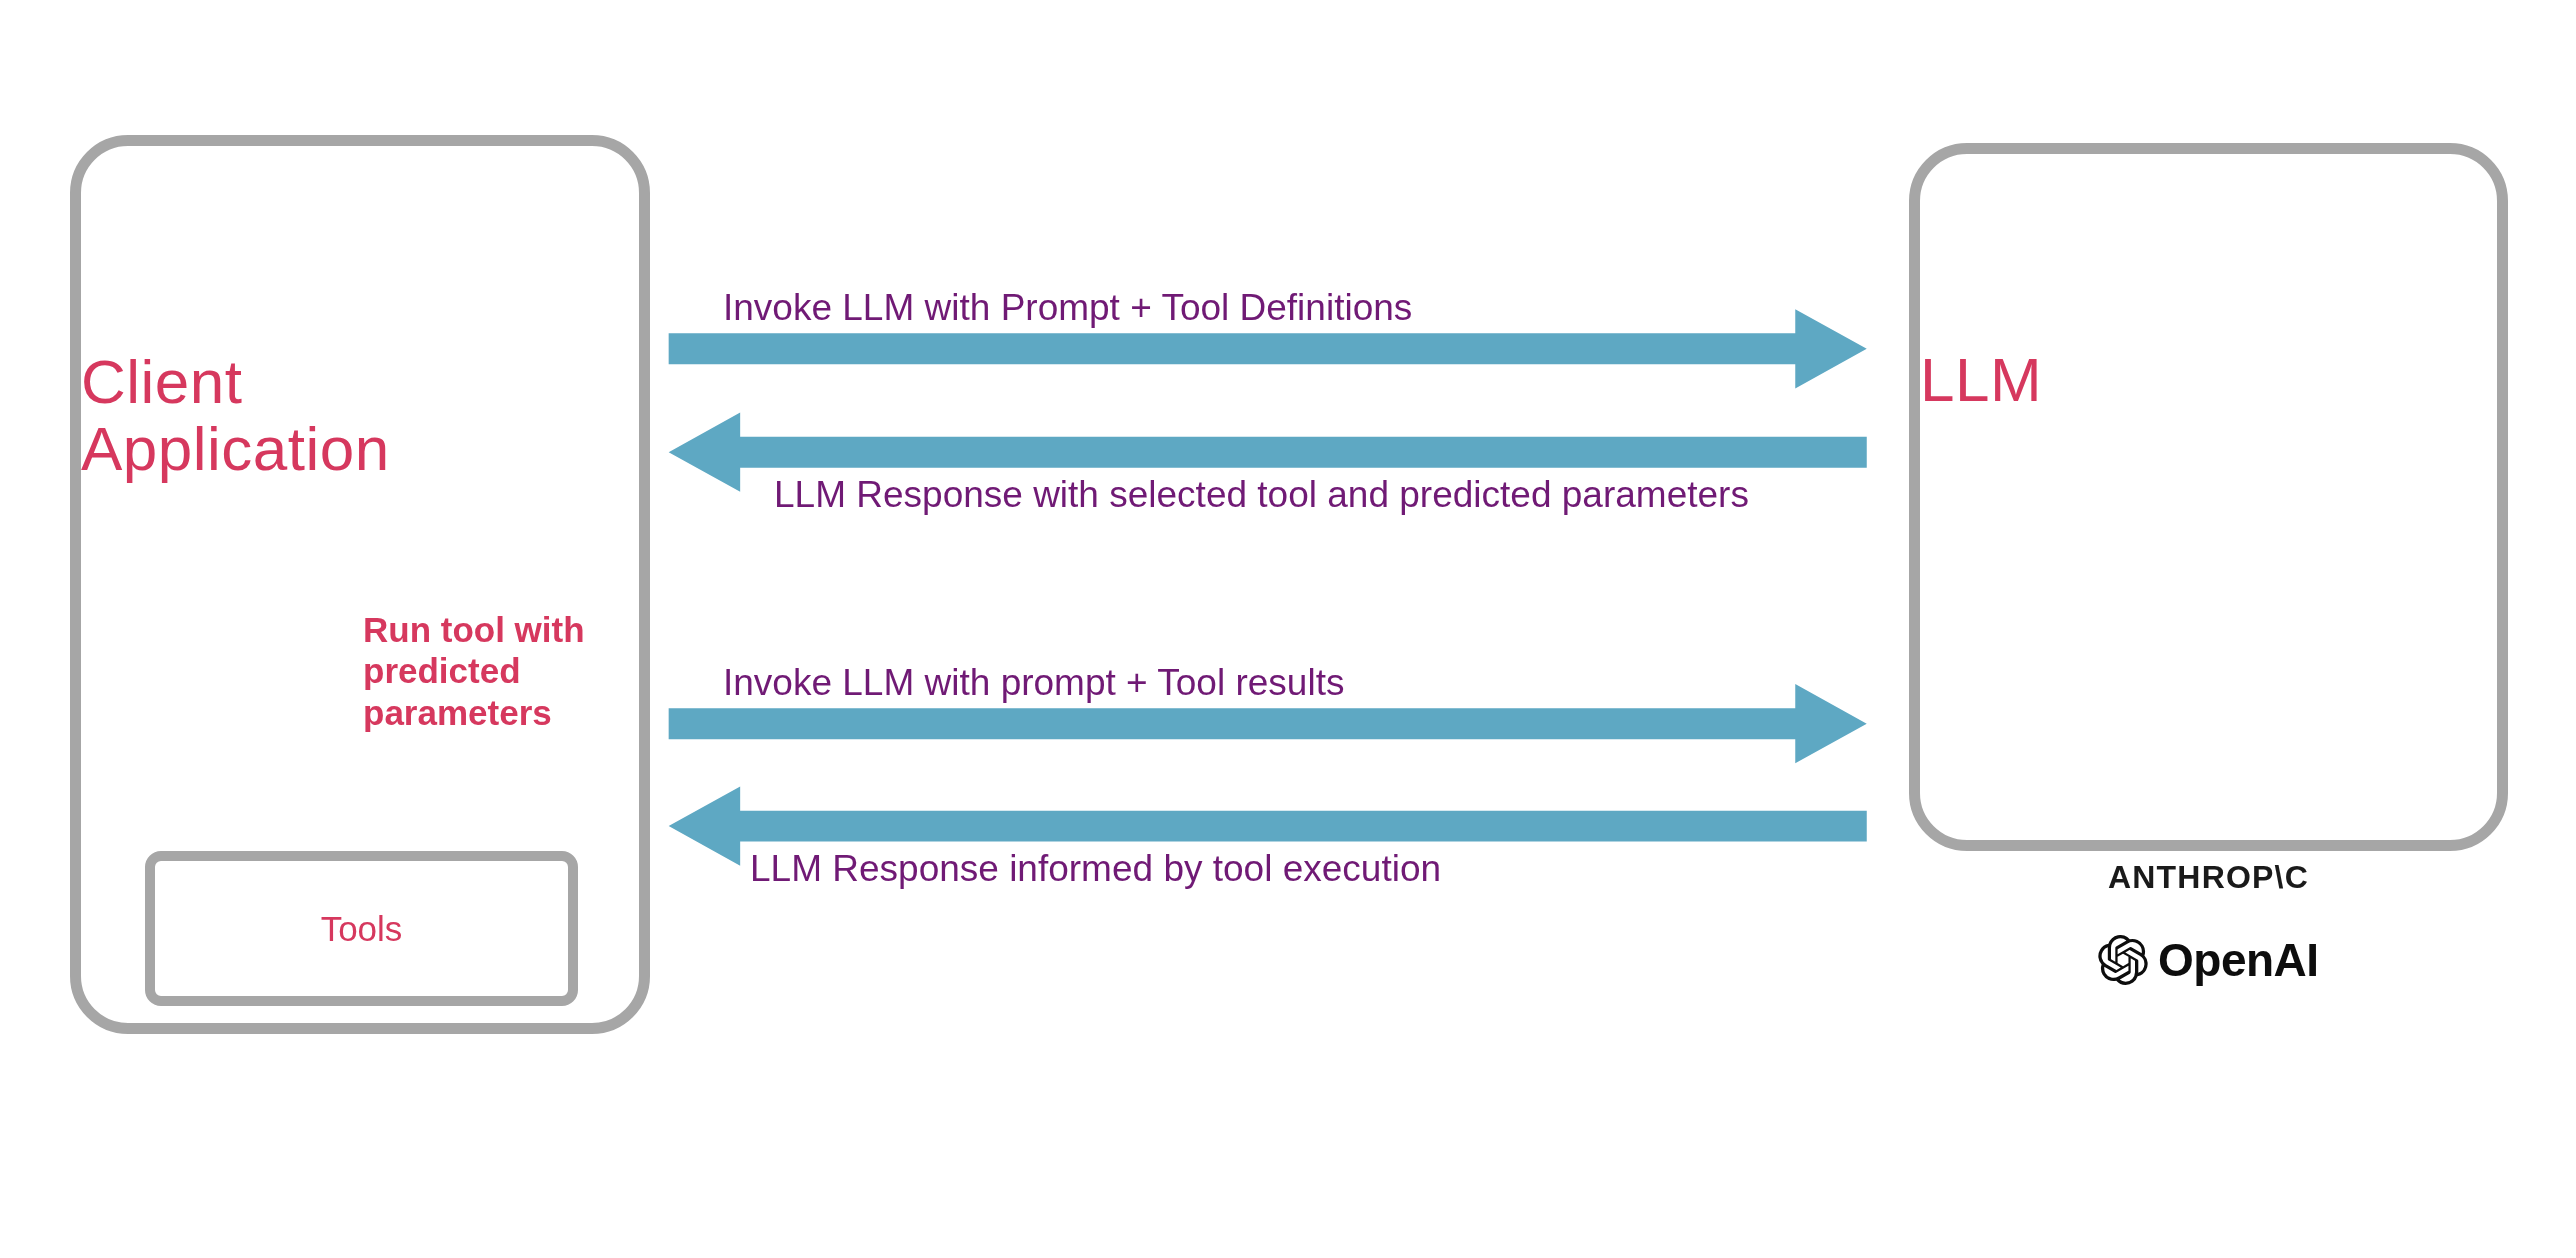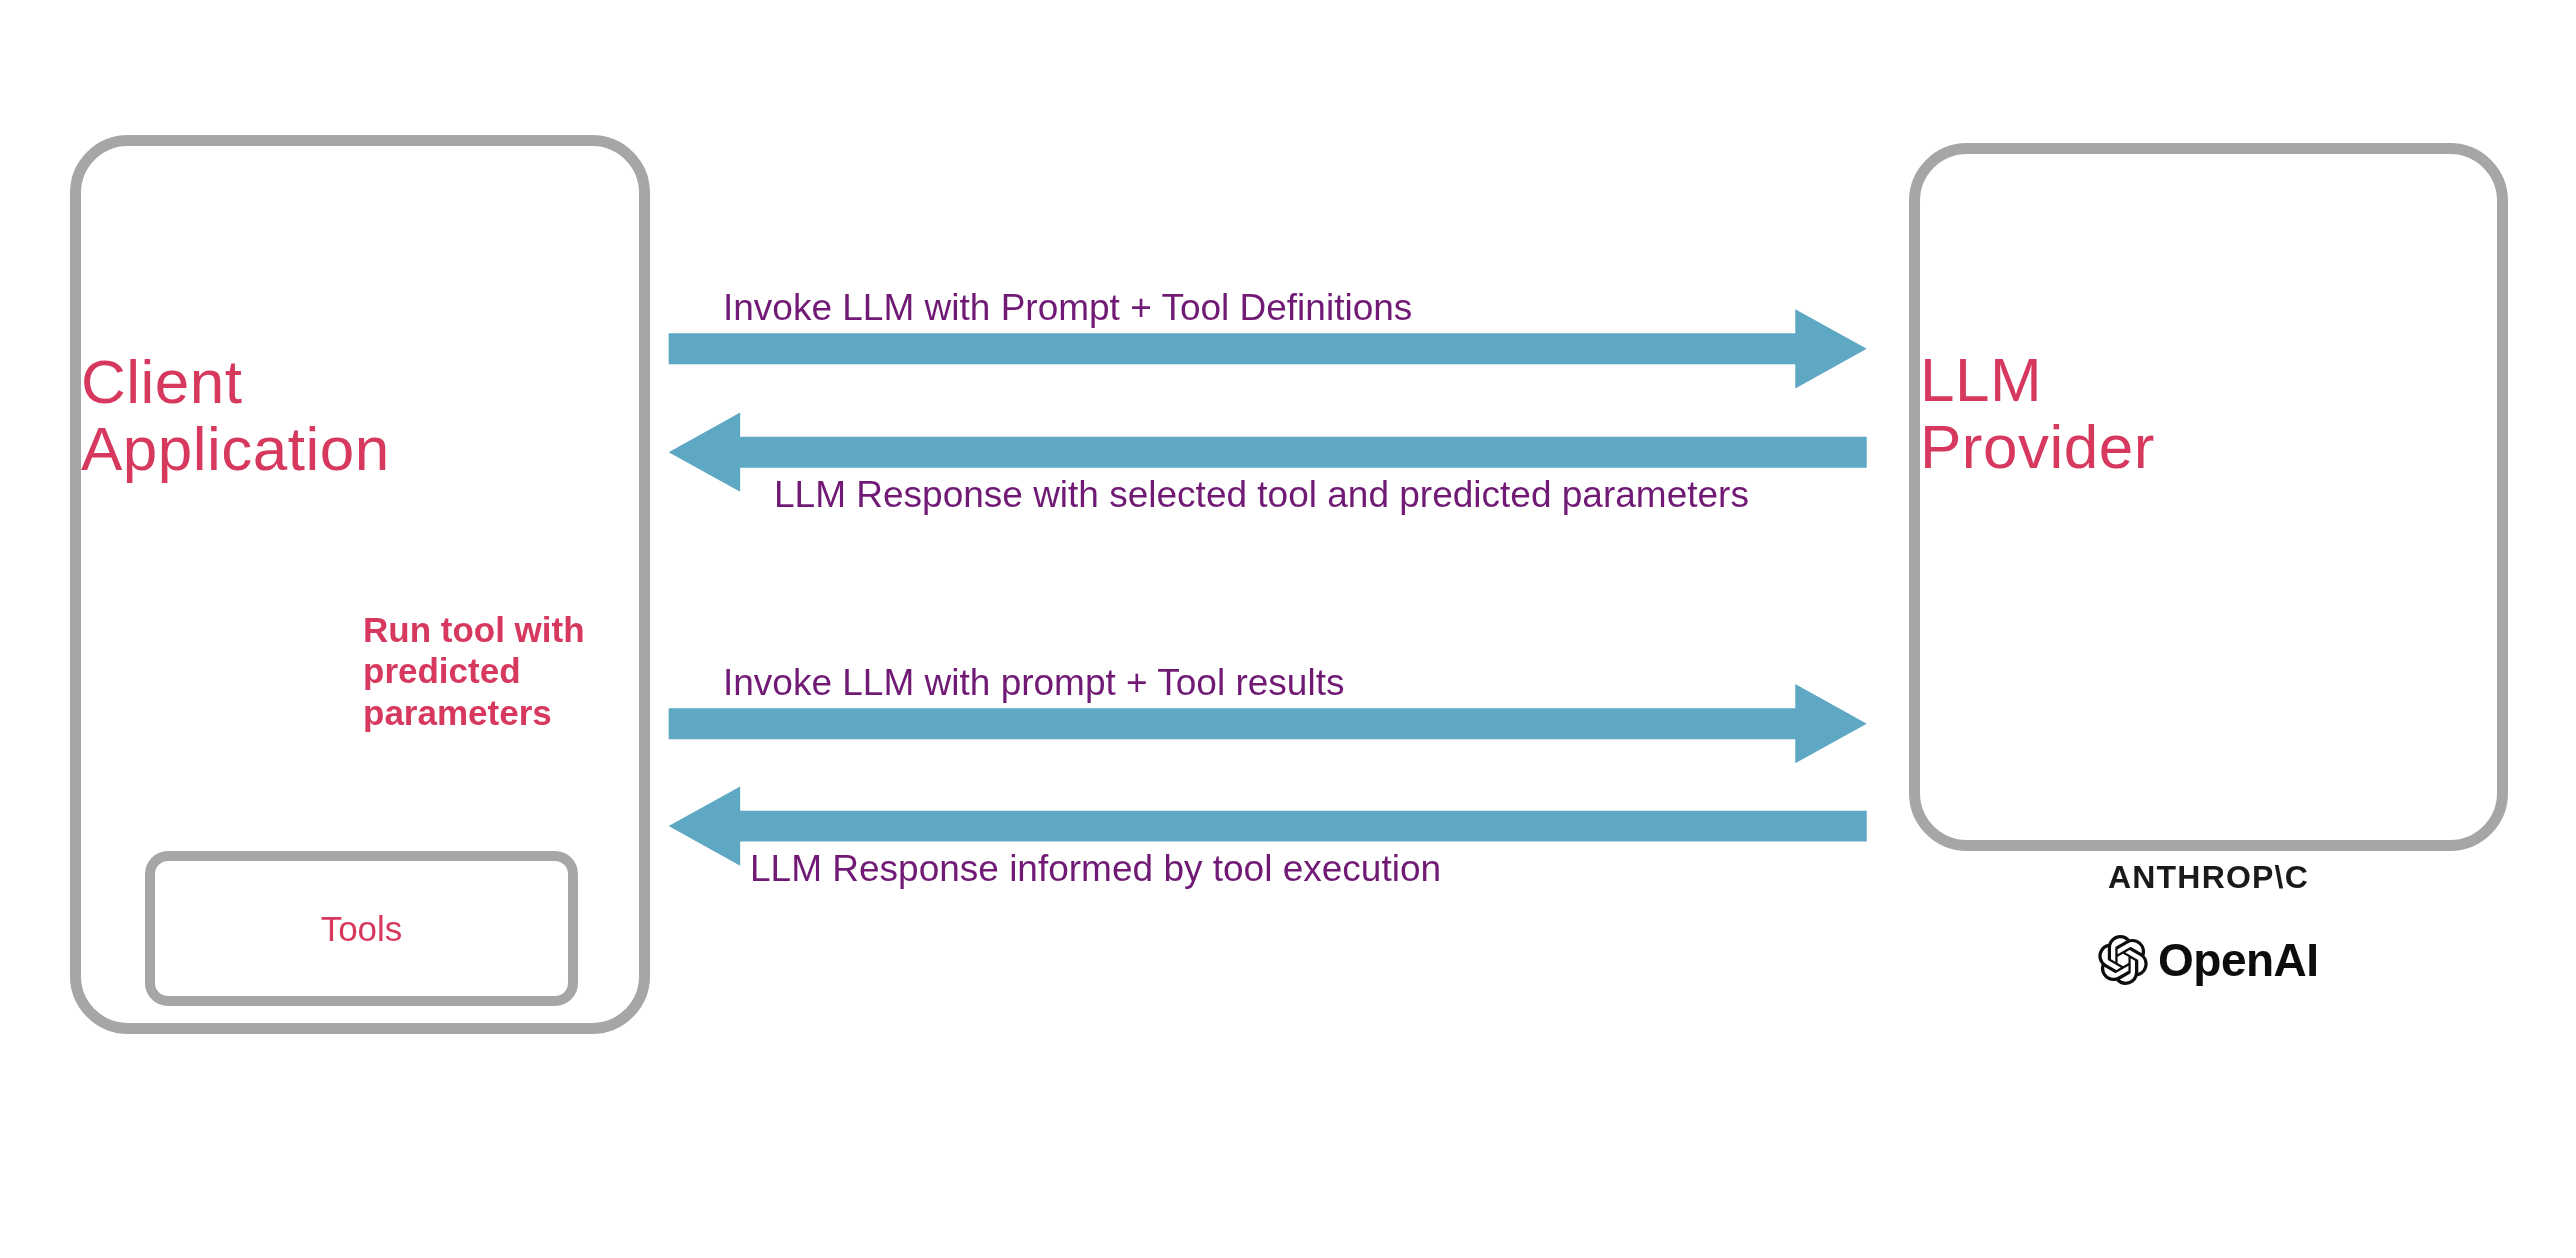--- a/index.html
+++ b/index.html
@@ -55,21 +55,21 @@
 
   
   #tools-box {
     position: absolute;
     left: 64px;
     top: 705px;
     width: 433px;
     height: 155px;
     box-sizing: border-box;
     border: 10.6px solid #a6a6a6;
-    border-radius: 23px;
+    border-radius: 16px;
     background: #ffffff;
     display: flex;
     align-items: center;
     justify-content: center;
   }
   #tools-label {
     color: #d6385e;
     font-size: 35px;
     font-weight: 400;
   }
@@ -173,21 +173,20 @@
     </div>
 
     <div id="tools-box">
       <span id="tools-label">Tools</span>
     </div>
   </div>
 
   <div class="panel" id="provider-panel">
     <div class="panel-title" id="provider-title">
       <div>LLM</div>
-      <div>Provider</div>
     </div>
 
     <div id="vendor-logos">
       <div id="anthropic-wordmark">ANTHROP\C</div>
 
       <div id="openai-logo">
         <svg width="50" height="50" viewBox="0 0 24 24" fill="#0d0d0d">
           <path d="M22.282 9.821a5.985 5.985 0 0 0-.516-4.91 6.046 6.046 0 0 0-6.51-2.9A6.065 6.065 0 0 0 4.981 4.18a5.985 5.985 0 0 0-3.998 2.9 6.046 6.046 0 0 0 .743 7.097 5.98 5.98 0 0 0 .51 4.911 6.051 6.051 0 0 0 6.515 2.9A5.985 5.985 0 0 0 13.26 24a6.056 6.056 0 0 0 5.772-4.206 5.99 5.99 0 0 0 3.997-2.9 6.056 6.056 0 0 0-.747-7.073zM13.26 22.43a4.476 4.476 0 0 1-2.876-1.04l.141-.081 4.779-2.758a.795.795 0 0 0 .392-.681v-6.737l2.02 1.168a.071.071 0 0 1 .038.052v5.583a4.504 4.504 0 0 1-4.494 4.494zM3.6 18.304a4.47 4.47 0 0 1-.535-3.014l.142.085 4.783 2.759a.771.771 0 0 0 .78 0l5.843-3.369v2.332a.08.08 0 0 1-.033.062L9.74 19.95a4.5 4.5 0 0 1-6.14-1.646zM2.34 7.896a4.485 4.485 0 0 1 2.366-1.973V11.6a.766.766 0 0 0 .388.676l5.815 3.355-2.02 1.168a.076.076 0 0 1-.071 0l-4.83-2.786A4.504 4.504 0 0 1 2.34 7.896zm16.597 3.855l-5.833-3.387L15.119 7.2a.076.076 0 0 1 .071 0l4.83 2.791a4.494 4.494 0 0 1-.676 8.105v-5.678a.79.79 0 0 0-.407-.667zm2.01-3.023l-.141-.085-4.774-2.782a.776.776 0 0 0-.785 0L9.409 9.23V6.897a.066.066 0 0 1 .028-.061l4.83-2.787a4.5 4.5 0 0 1 6.68 4.66zm-12.64 4.135l-2.02-1.164a.08.08 0 0 1-.038-.057V6.075a4.5 4.5 0 0 1 7.375-3.453l-.142.08-4.778 2.758a.795.795 0 0 0-.393.681zm1.097-2.365l2.602-1.5 2.607 1.5v2.999l-2.597 1.5-2.607-1.5z"></path>
         </svg>
         <span id="openai-wordmark">OpenAI</span>

